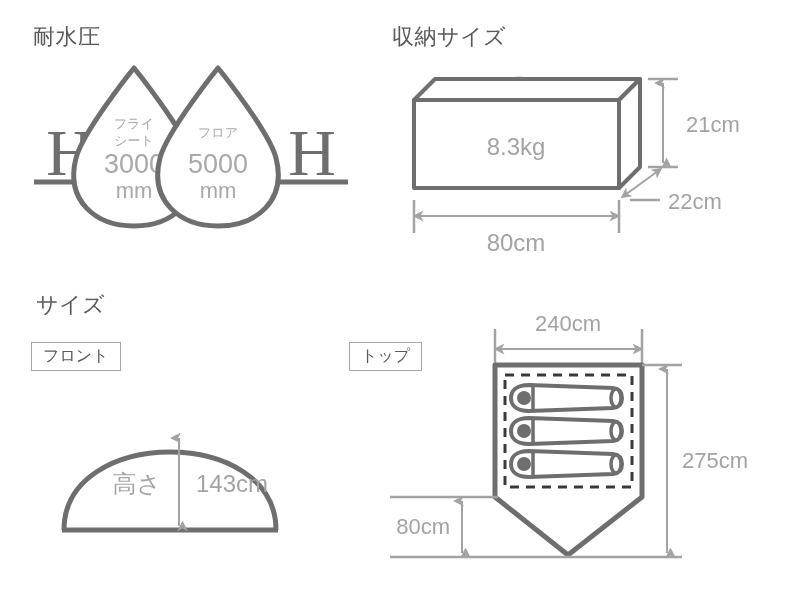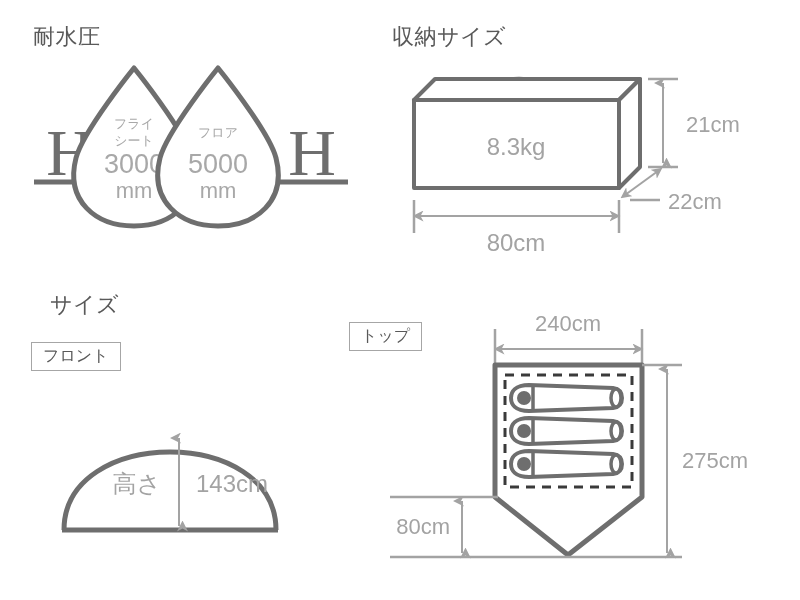--- a/index.html
+++ b/index.html
@@ -24,35 +24,35 @@
   
   .section-heading {
     position: absolute;
     font-size: 22px;
     color: #595959;
     letter-spacing: 0.5px;
     white-space: nowrap;
   }
   #heading-waterproof { left: 33px; top: 22px; }
   #heading-storage    { left: 392px; top: 22px; }
-  #heading-size       { left: 50px; top: 290px; }
+  #heading-size       { left: 36px; top: 290px; }
 
   
   .view-label {
     position: absolute;
     border: 1.5px solid #a6a6a6;
     color: #595959;
     font-size: 16px;
     padding: 5px 11px 6px 11px;
     background: #fff;
     white-space: nowrap;
     line-height: 1;
   }
   #label-front { left: 31px; top: 342px; }
-  #label-top   { left: 349px; top: 322px; }
+  #label-top   { left: 349px; top: 342px; }
 
   
   .fig { position: absolute; display: block; }
   #fig-waterproof { left: 20px;  top: 55px; }
   #fig-storage    { left: 390px; top: 55px; }
   #fig-front      { left: 20px;  top: 400px; }
   #fig-top        { left: 370px; top: 305px; }
 
   .dim-text {
     font-family: "Liberation Sans", "DejaVu Sans", sans-serif;

